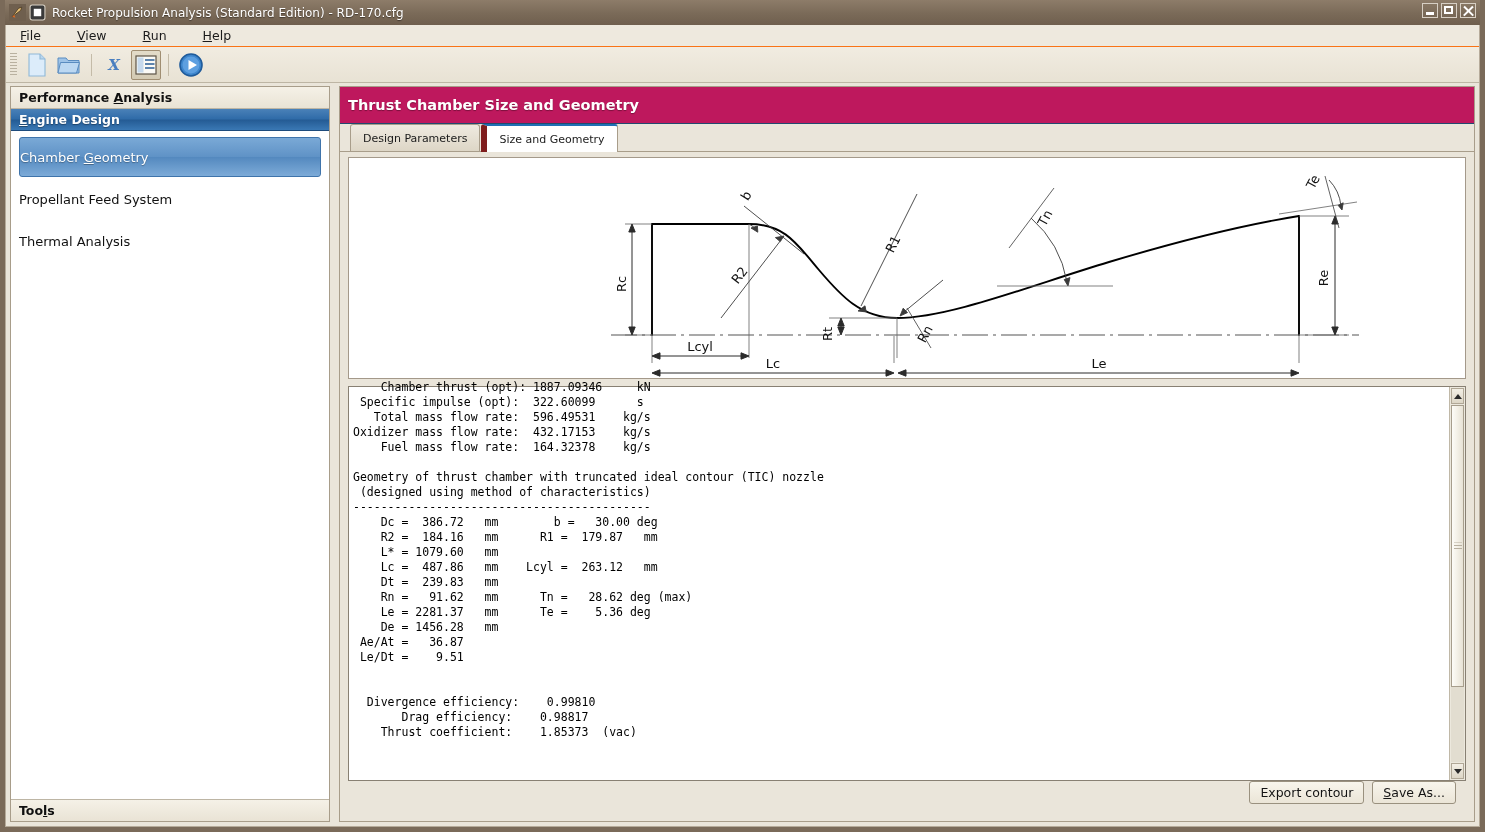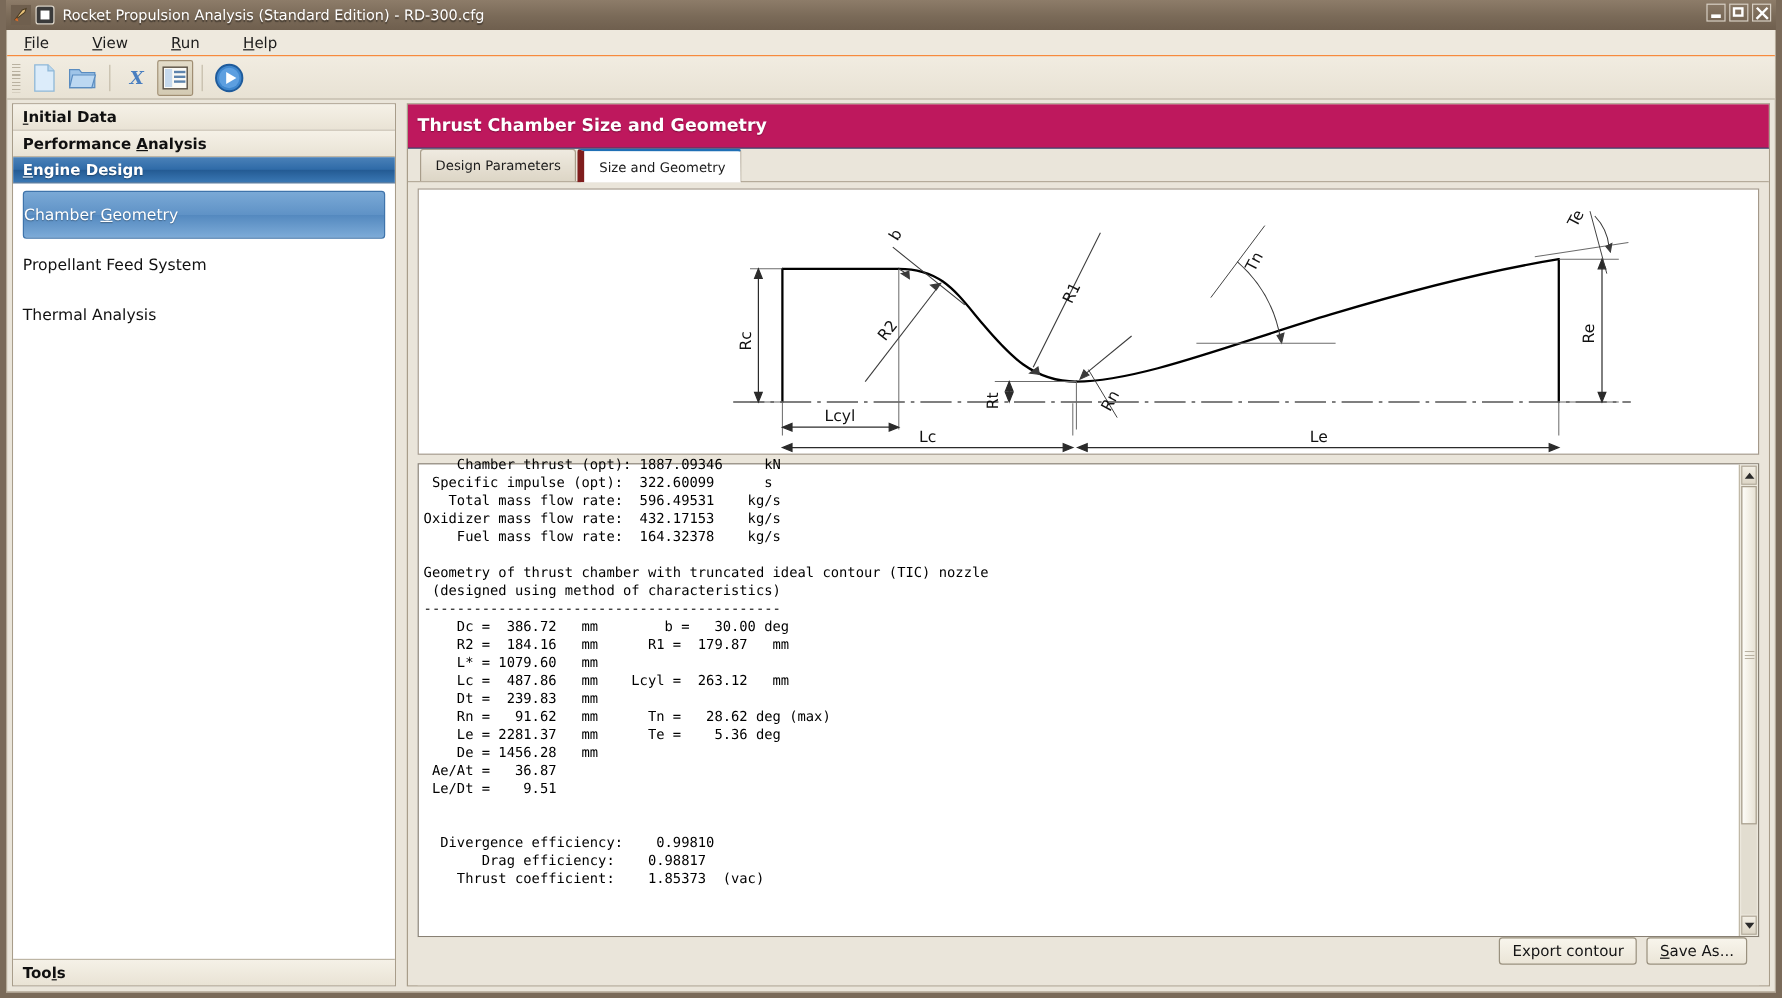--- a/index.html
+++ b/index.html
@@ -239,21 +239,21 @@
       <svg class="ticon" viewBox="0 0 16 16">
         <rect width="16" height="16" fill="#6f5f4e"></rect>
         <path d="M3 12 L9 4 L12 3 L11 6 Z" fill="#e8c27a" stroke="#4a3a22" stroke-width=".8"></path>
         <path d="M3 12 L6 13 L5 10 Z" fill="#d96b27"></path>
       </svg>
       <svg class="ticon" viewBox="0 0 16 16">
         <rect x="1" y="1" width="14" height="14" rx="2" fill="#3a3a3a" stroke="#d9d2c6" stroke-width="1"></rect>
         <rect x="4.5" y="4.5" width="7" height="7" fill="#ffffff"></rect>
       </svg>
     </div>
-    <div id="title-text">Rocket Propulsion Analysis (Standard Edition) - RD-300.cfg</div>
+    <div id="title-text">Rocket Propulsion Analysis (Standard Edition) - RD-170.cfg</div>
     <div id="win-buttons">
       <div class="wbtn wb-min">
           <i></i>
         </div>
       <div class="wbtn wb-max">
           <i></i>
         </div>
       <div class="wbtn wb-close">
           <i></i>
           <i></i>
@@ -312,23 +312,20 @@
           <circle cx="13" cy="13" r="11" fill="#3e86cd" stroke="#1f5b9b" stroke-width="1.6"></circle>
           <circle cx="13" cy="13" r="8.5" fill="#5d9fe0"></circle>
           <path d="M10.5 8 L19 13 L10.5 18 Z" fill="#ffffff"></path>
         </svg>
       </div>
     </div>
 
     <div id="body">
 
       <div id="sidebar">
-        <div class="acc-header">
-          <span></span><u>I</u><span>nitial Data</span>
-        </div>
         <div class="acc-header">
           <span>Performance </span><u>A</u><span>nalysis</span>
         </div>
         <div class="acc-header selected">
           <span></span><u>E</u><span>ngine Design</span>
         </div>
 
         <div id="acc-panel">
           <div class="nav-btn active">
             <span><span>Chamber </span><u>G</u><span>eometry</span></span>

